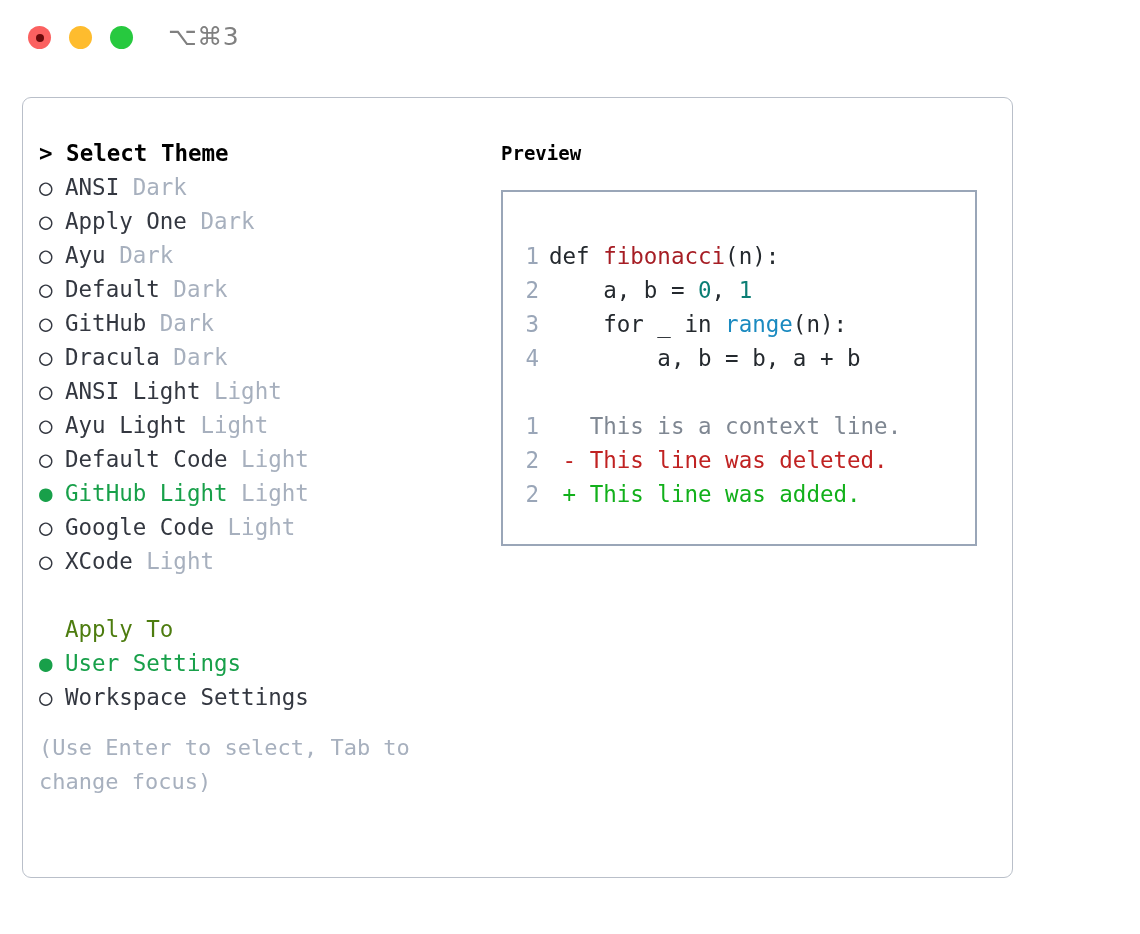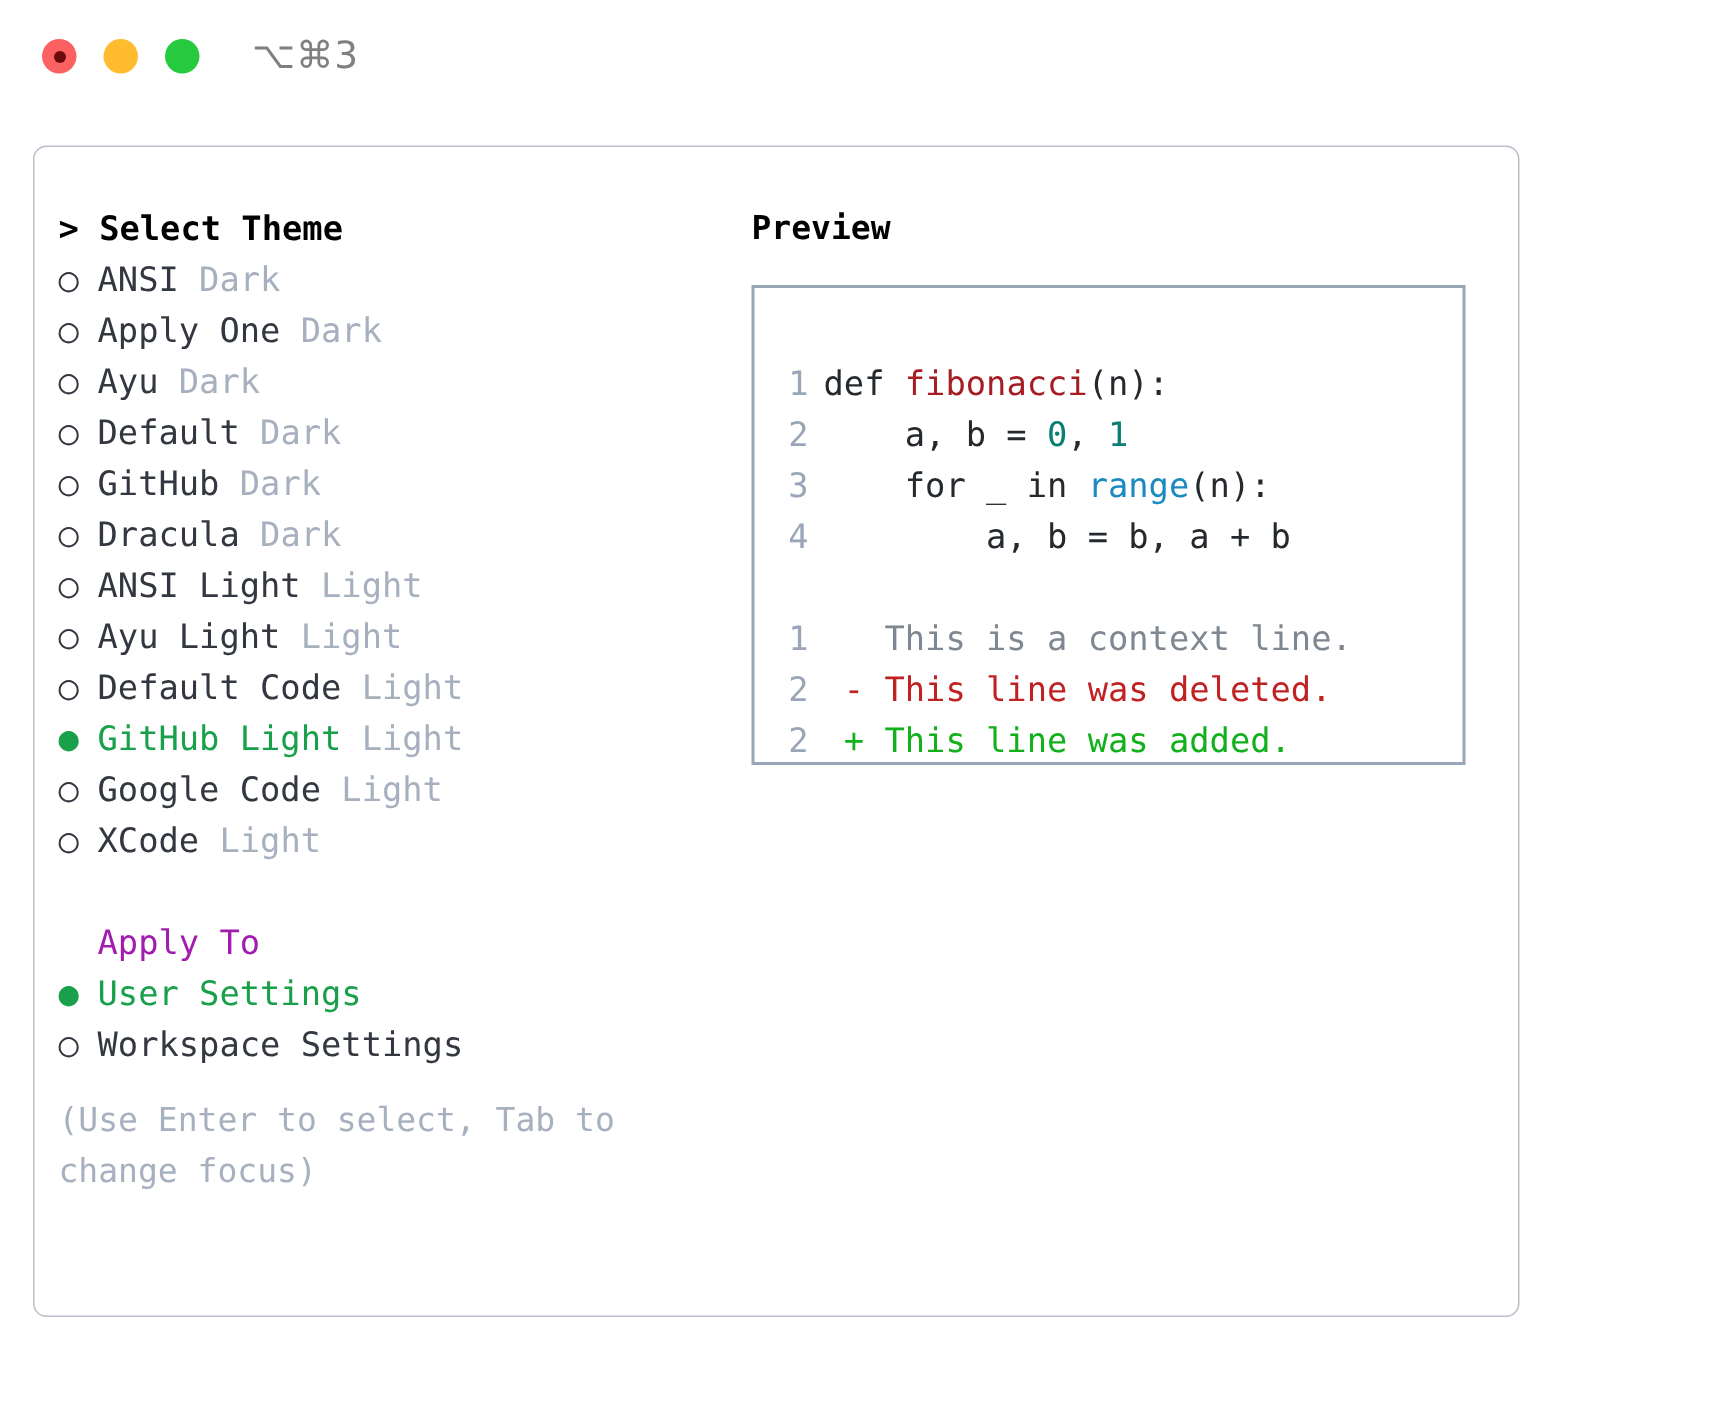--- a/index.html
+++ b/index.html
@@ -109,48 +109,48 @@
     text-align: left;
     color: #333740;
   }
   .marker-sel { color: #18a04a; }
   .label-sel  { color: #18a04a; }
   .tag {
     color: #a7b0be;
   }
   .apply-head {
     padding-left: 26px;
-    color: #a21caf;
+    color: #4d7c0f;
   }
   .spacer-row { height: 34px; }
   .hint {
     margin-top: 17px;
     font-size: 22px;
     line-height: 34px;
     color: #a7b0be;
     width: 400px;
   }
 
   
   .right-col {
     position: absolute;
     left: 478px;
     top: 38px;
     width: 500px;
   }
   .preview-title {
-    font-size: 22px;
+    font-size: 19px;
     line-height: 34px;
     font-weight: bold;
     color: #000000;
   }
   .preview-box {
     margin-top: 20px;
     width: 476px;
-    height: 320px;
+    height: 356px;
     border: 2px solid #9aa6b8;
     box-sizing: border-box;
     background: #ffffff;
     position: relative;
   }
   .code {
     position: absolute;
     left: 0;
     top: 47px;
     width: 100%;

